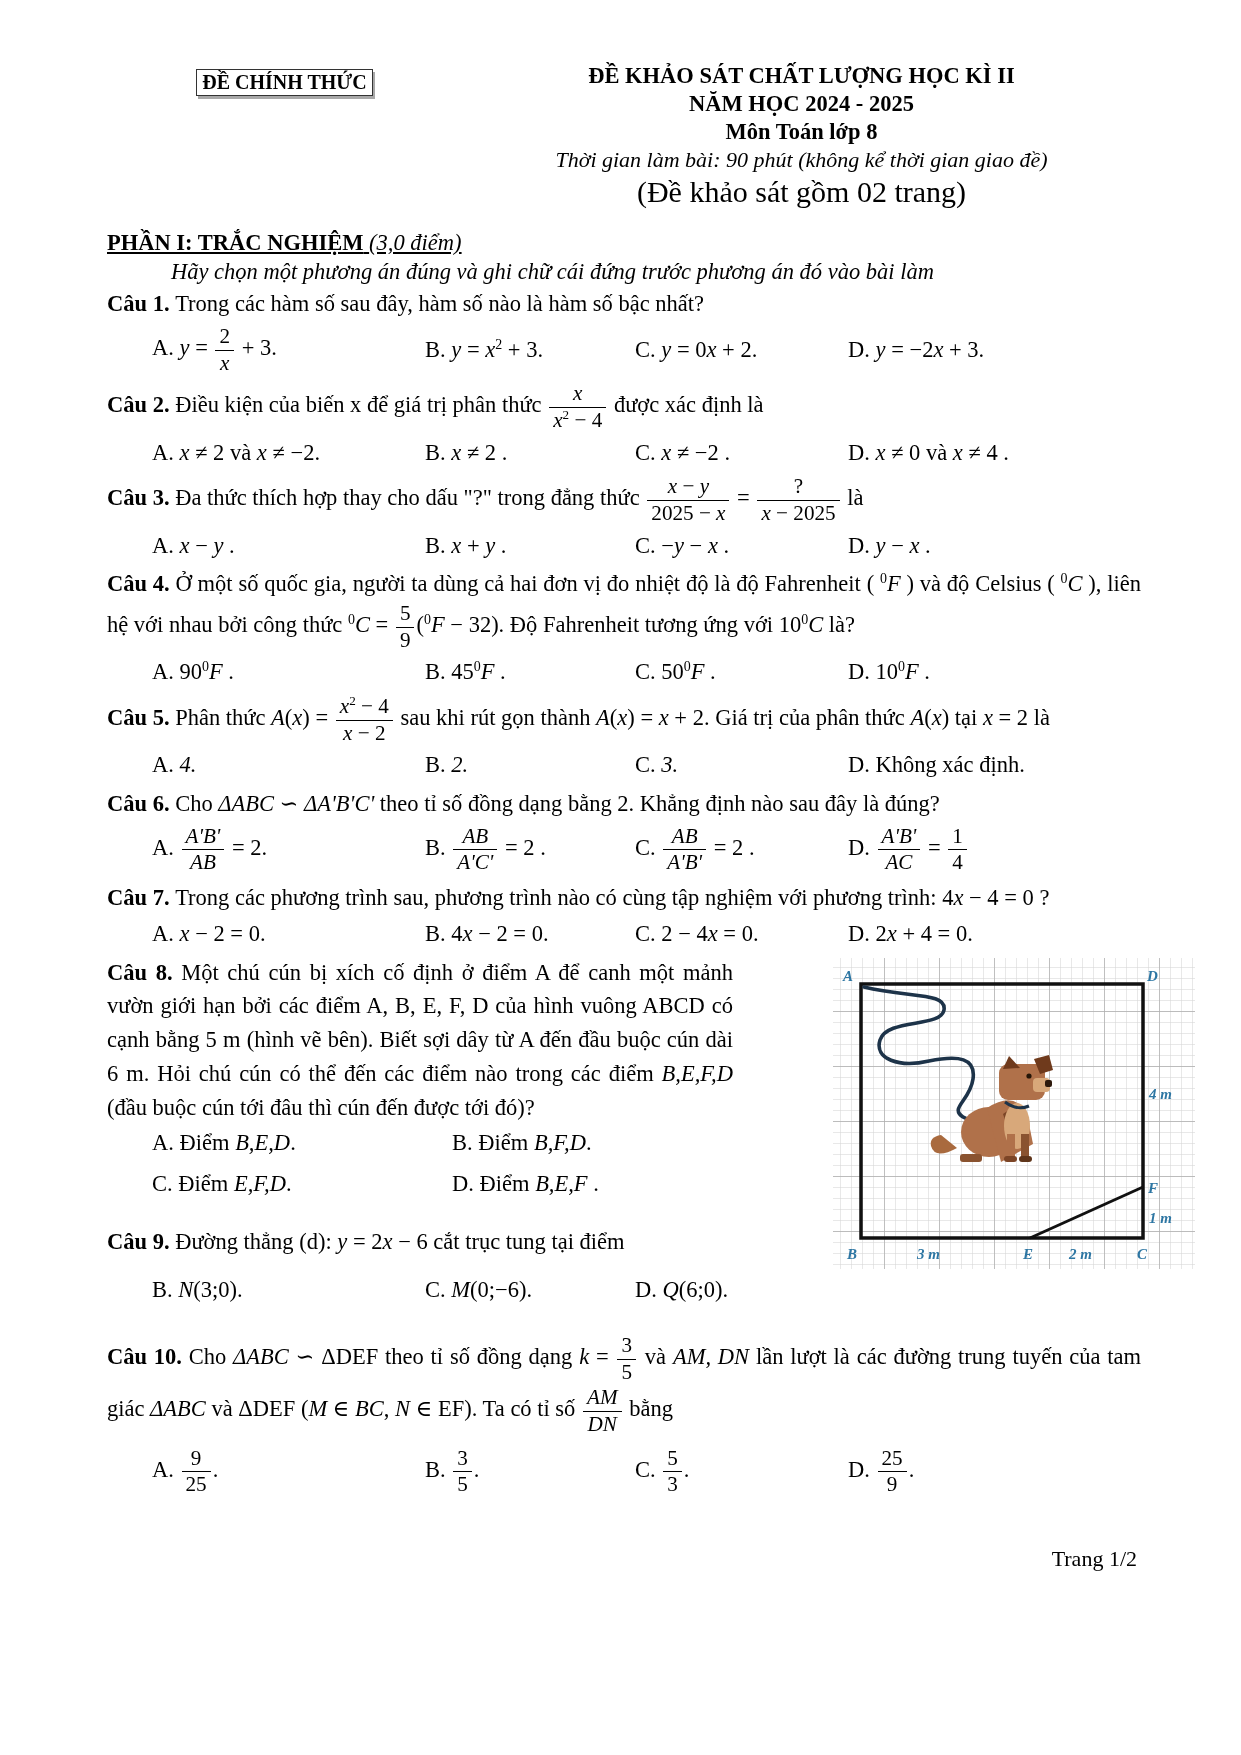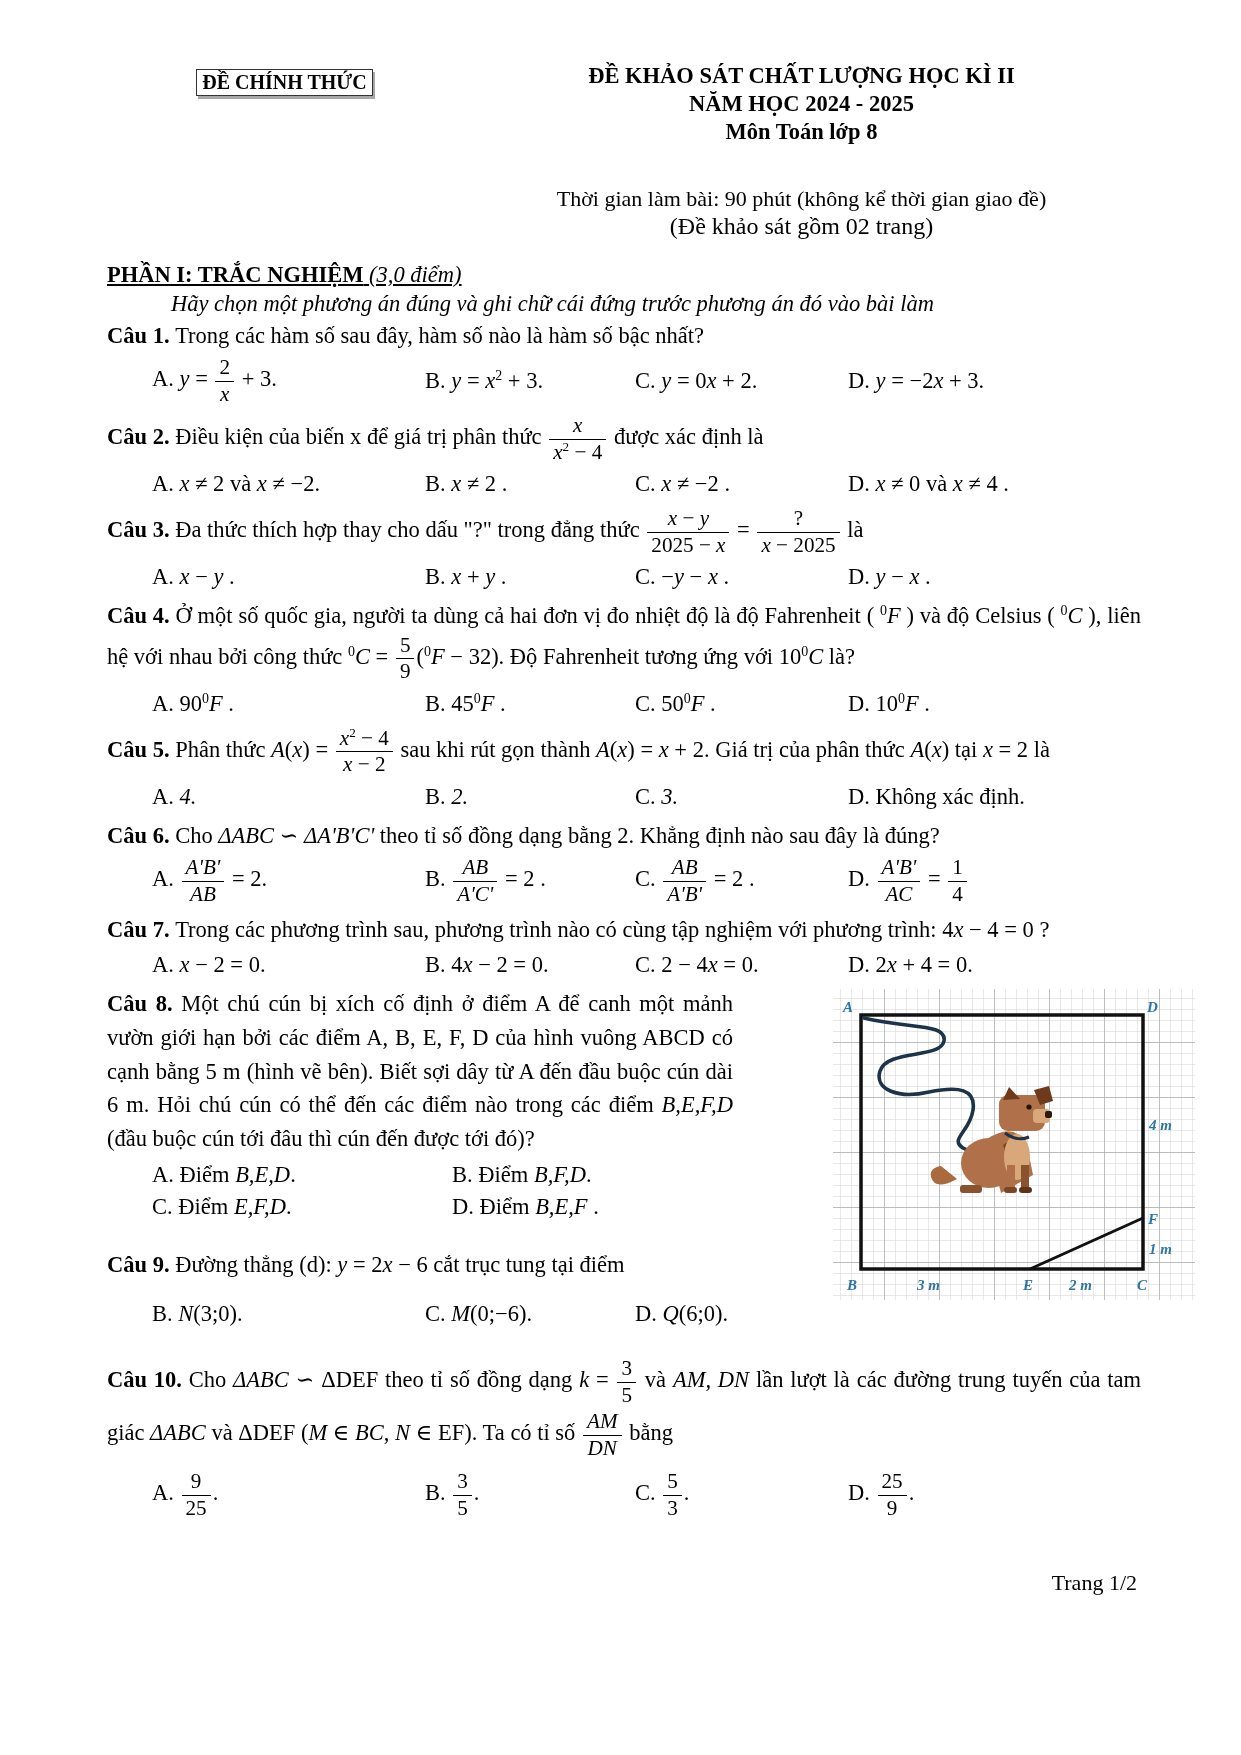--- a/index.html
+++ b/index.html
@@ -12,22 +12,22 @@
   }
   .page{padding:62px 100px 0 107px;}
   
   .hdr{display:flex;align-items:flex-start;}
   .hdr-left{width:355px;text-align:center;}
   .dept{font-weight:bold;font-size:22px;white-space:nowrap;}
   .stamp{display:inline-block;margin-top:7px;padding:1px 5px;border:1.5px solid #333;
          box-shadow:2px 3px 0 #a8a8a8;font-weight:bold;font-size:20px;white-space:nowrap;}
   .hdr-right{flex:1;text-align:center;line-height:1.24;}
   .t-bold{font-weight:bold;font-size:22.5px;}
-  .t-ital{font-size:22px;margin-top:39px;}
-  .t-reg{font-size:24px;}
+  .t-ital{font-style:italic;font-size:22px;}
+  .t-reg{font-size:30px;}
   
   .sect{margin:20px 0 3px;text-decoration:underline;}
   .sect-title{font-weight:bold;}
   .sect-pts{font-style:italic;}
   .instr{font-style:italic;padding-left:64px;margin-bottom:2px;}
   
   .q{margin-bottom:5px;}
   .stmt{text-align:justify;line-height:1.5;margin:2px 0;}
   .qlabel{font-weight:bold;}
   .mi{font-style:italic;}
@@ -35,21 +35,21 @@
   .frac{display:inline-block;text-align:center;vertical-align:middle;font-size:0.94em;line-height:1.12;margin:1px 2px;}
   .frac .fn{display:block;border-bottom:1.4px solid #000;padding:0 4px 1px;}
   .frac .fd{display:block;padding:1px 4px 0;}
   .opts{display:grid;grid-template-columns:273px 210px 213px auto;
         padding-left:45px;align-items:center;line-height:1.45;margin:3px 0 5px;}
   .opts .opt{padding-right:8px;}
   .opts.cols2{grid-template-columns:300px auto;}
   
   .q8region{position:relative;margin-top:4px;}
   .q8region .stmt{margin-right:408px;}
-  .q8region .q8 .opts{margin-right:408px;row-gap:0;}
+  .q8region .q8 .opts{margin-right:408px;row-gap:8px;}
   .q8region .q9{margin-top:24px;}
   .q8region .q9 .opts{margin-right:0;margin-top:16px;}
   .q10{margin-top:26px;}
   .q10 .opts{margin-top:8px;}
   .fig{position:absolute;top:0;right:-58px;width:370px;height:315px;}
   .fig svg{display:block;}
   .fig text{font-family:"Liberation Serif","DejaVu Serif",serif;font-weight:bold;font-size:15px;fill:#2d76a3;font-style:italic;}
   
   .footer{text-align:right;margin-top:48px;padding-right:4px;font-size:22px;}
 </style>

